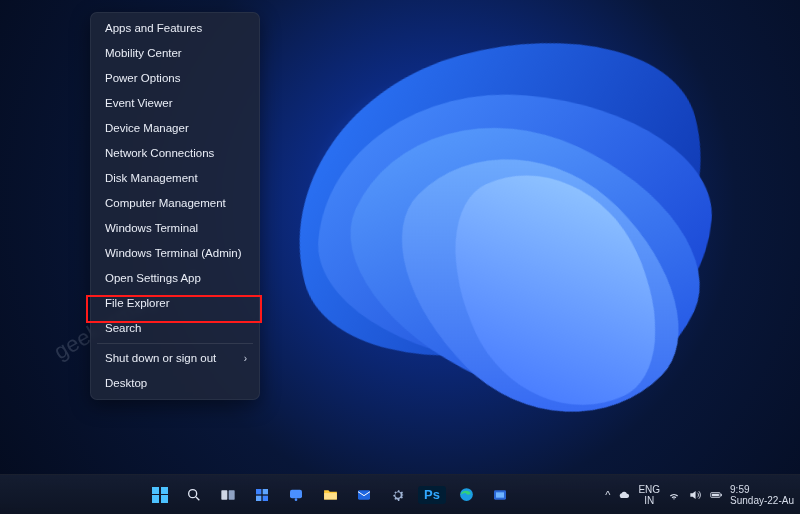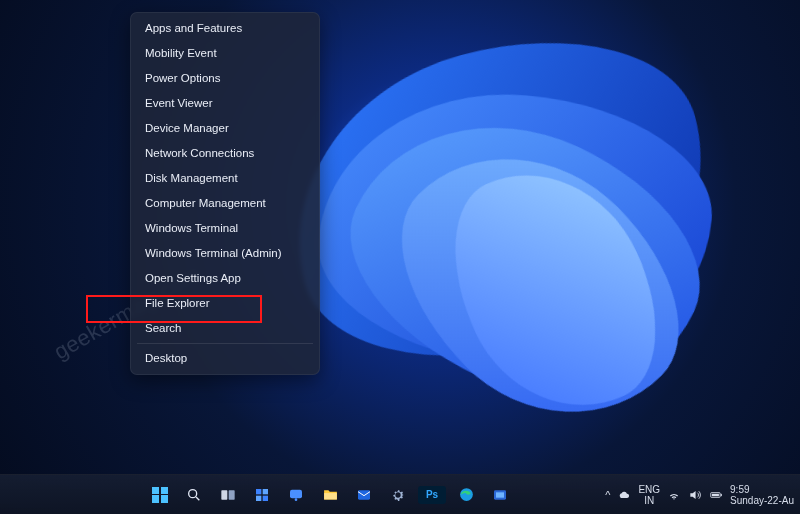--- a/index.html
+++ b/index.html
@@ -24,30 +24,29 @@
   .watermark {
     position:absolute; left:45px; top:300px;
     transform: rotate(-30deg);
     font-size:22px; color:rgba(200,210,230,0.18);
     letter-spacing:.5px; pointer-events:none;
   }
 
   .context-menu {
     position: absolute;
     left: 90px; top: 12px;
-    width: 190px;
+    width: 170px;
     background: rgba(30,38,58,0.88);
     backdrop-filter: blur(2px);
     border: 1px solid rgba(255,255,255,0.06);
     border-radius: 7px;
     padding: 3px 0;
     box-shadow: 0 6px 20px rgba(0,0,0,0.45);
     font-size: 11.5px;
     color: #eaeef7;
-    margin-left: 40px;
   }
   .context-menu .item {
     padding: 5px 12px 5px 14px;
     line-height: 15px;
     cursor: default;
     display:flex; justify-content:space-between; align-items:center;
   }
   .context-menu .sep { height:1px; margin:2px 6px; background:rgba(255,255,255,0.1); }
   .context-menu .chev { font-size:10px; color:#cfd6e6; }
 
@@ -99,21 +98,21 @@
 <div class="petal p4"></div>
 <div class="petal p5"></div>
 
 <div class="watermark">geekermag.com</div>
 
 <div class="context-menu" id="ctx">
     <div class="item">
       <span>Apps and Features</span>
     </div>
     <div class="item">
-      <span>Mobility Event</span>
+      <span>Mobility Center</span>
     </div>
     <div class="item">
       <span>Power Options</span>
     </div>
     <div class="item">
       <span>Event Viewer</span>
     </div>
     <div class="item">
       <span>Device Manager</span>
     </div>
@@ -135,20 +134,24 @@
     <div class="item">
       <span>Open Settings App</span>
     </div>
     <div class="item">
       <span>File Explorer</span>
     </div>
     <div class="item">
       <span>Search</span>
     </div>
     <div class="sep"></div>
+    <div class="item">
+      <span>Shut down or sign out</span>
+      <span class="chev">›</span>
+    </div>
     <div class="item">
       <span>Desktop</span>
     </div>
   </div>
 <div class="highlight-box"></div>
 
 <div class="taskbar">
   <div class="tb-center">
     <div class="tb-icon">
         <div class="winlogo">
@@ -195,21 +198,21 @@
           <rect x="3" y="5" width="18" height="14" rx="2" fill="#1e66e0"></rect>
           <path d="M3 7l9 6 9-6" stroke="#fff" stroke-width="1.5" fill="none"></path>
         </svg>
     </div>
     <div class="tb-icon">
       <svg viewBox="0 0 24 24" width="16" height="16" fill="#9fb3d4">
           <path d="M12 8a4 4 0 100 8 4 4 0 000-8zm9 4l-2 .5-.7 1.7 1 1.8-1.4 1.4-1.8-1-1.7.7L14 21h-2l-.5-2-1.7-.7-1.8 1L6.6 18l1-1.8L6.9 14.5 5 14v-2l2-.5.7-1.7-1-1.8L8 6.6l1.8 1 1.7-.7L12 5h2l.5 2 1.7.7 1.8-1L19.4 8l-1 1.8.7 1.7L21 12z"></path>
         </svg>
     </div>
     <div class="tb-icon">
-      <div style="width:41px;height:18px;background:#001d34;border-radius:3px;display:flex;align-items:center;justify-content:center;font-size:10px;font-weight:700;color:#31a8ff">Ps</div>
+      <div style="width:41px;height:18px;background:#001d34;border-radius:3px;display:flex;align-items:center;justify-content:center;font-size:13px;font-weight:700;color:#31a8ff">Ps</div>
     </div>
     <div class="tb-icon">
       <svg viewBox="0 0 24 24" width="17" height="17">
           <circle cx="12" cy="12" r="9" fill="#1b9de2"></circle>
           <path d="M4 12c1-6 10-7 14-2-1 3-6 3-7 0-4 0-6 2-7 2z" fill="#33d17a"></path>
         </svg>
     </div>
     <div class="tb-icon">
       <svg viewBox="0 0 24 24" width="16" height="16">
           <rect x="3" y="5" width="18" height="14" rx="2" fill="#2a66d4"></rect>

